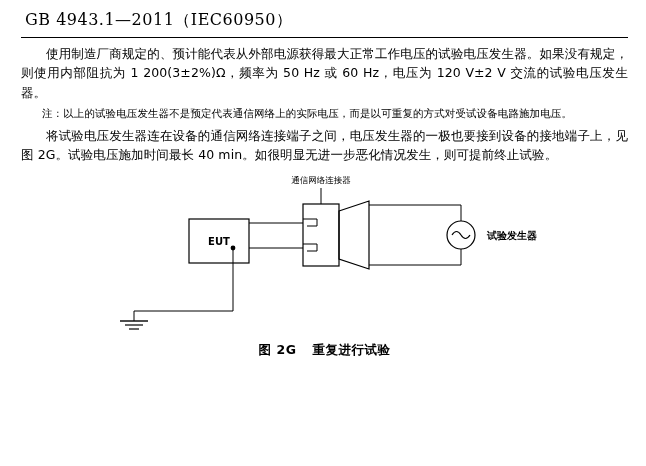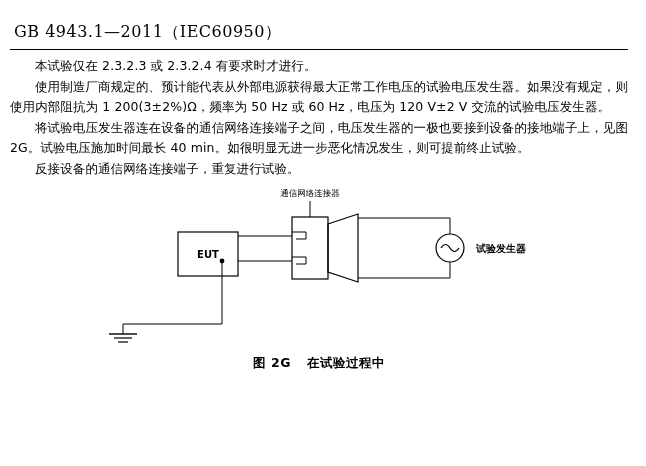--- a/index.html
+++ b/index.html
@@ -13,22 +13,21 @@
     font-family: "DejaVu Sans", sans-serif;
     color: #000000;
     overflow: hidden;
     position: relative;
   }
   .page {
     position: relative;
     width: 646px;
     height: 398px;
     box-sizing: border-box;
-    padding: 6px 18px 0 10px;
-    margin-top: 12px;
+    padding: 6px 18px 0 21px;
   }
   .std-header {
     font-family: "DejaVu Serif", serif;
     font-size: 16px;
     letter-spacing: 0.5px;
     margin: 4px 0 6px 4px;
     white-space: nowrap;
   }
   .rule {
     border: none;
@@ -96,24 +95,23 @@
 </style>
 </head>
 <body>
 
 <div class="page">
 
   <div class="std-header">GB 4943.1—2011（IEC60950）</div>
   <hr class="rule">
 
 
-  <p class="body-text">本试验仅在 2.3.2.3 或 2.3.2.4 有要求时才进行。</p>
   <p class="body-text">使用制造厂商规定的、预计能代表从外部电源获得最大正常工作电压的试验电压发生器。如果没有规定，则使用内部阻抗为 1 200(3±2%)Ω，频率为 50 Hz 或 60 Hz，电压为 120 V±2 V 交流的试验电压发生器。</p>
+  <p class="note-text">注：以上的试验电压发生器不是预定代表通信网络上的实际电压，而是以可重复的方式对受试设备电路施加电压。</p>
   <p class="body-text">将试验电压发生器连在设备的通信网络连接端子之间，电压发生器的一极也要接到设备的接地端子上，见图 2G。试验电压施加时间最长 40 min。如很明显无进一步恶化情况发生，则可提前终止试验。</p>
-  <p class="body-text">反接设备的通信网络连接端子，重复进行试验。</p>
 
   <div class="figure-area">
     <svg class="diagram" width="614" height="170" viewBox="0 0 614 170">
 
       <rect x="168" y="48" width="60" height="44" fill="none" stroke="#000" stroke-width="1.2"></rect>
       <text class="svg-label" x="198" y="74" text-anchor="middle">EUT</text>
 
       <text class="svg-label-small" x="300" y="12" text-anchor="middle">通信网络连接器</text>
       <line x1="300" y1="17" x2="300" y2="33" stroke="#000" stroke-width="1"></line>
 
@@ -142,17 +140,17 @@
       <line x1="113" y1="140" x2="113" y2="150" stroke="#000" stroke-width="1"></line>
       <line x1="99" y1="150" x2="127" y2="150" stroke="#000" stroke-width="1.4"></line>
       <line x1="104" y1="154" x2="122" y2="154" stroke="#000" stroke-width="1.2"></line>
       <line x1="108" y1="158" x2="118" y2="158" stroke="#000" stroke-width="1.2"></line>
 
       <circle cx="212" cy="77" r="2.4" fill="#000"></circle>
       <line x1="212" y1="77" x2="212" y2="92" stroke="#000" stroke-width="1"></line>
     </svg>
 
     <div class="fig-caption">
-      <span>图 2G</span><span class="cap-gap"></span><span>在试验过程中</span>
+      <span>图 2G</span><span class="cap-gap"></span><span>重复进行试验</span>
     </div>
   </div>
 
 </div>
 
 </body></html>

